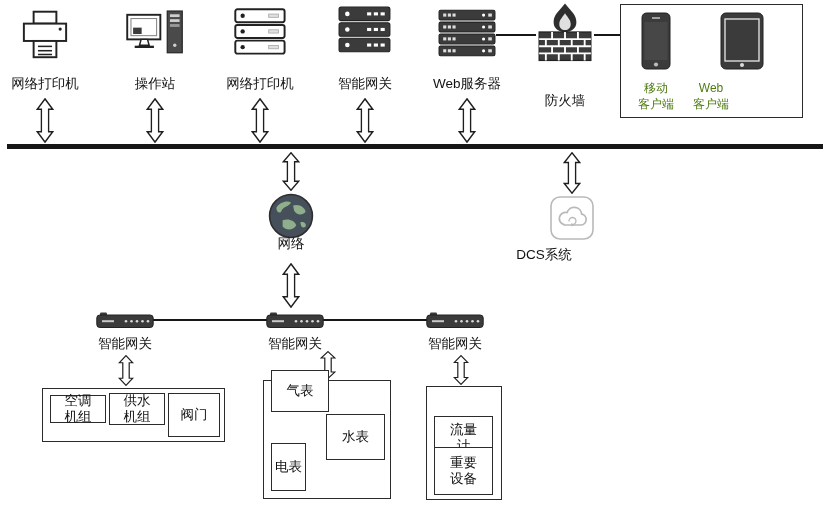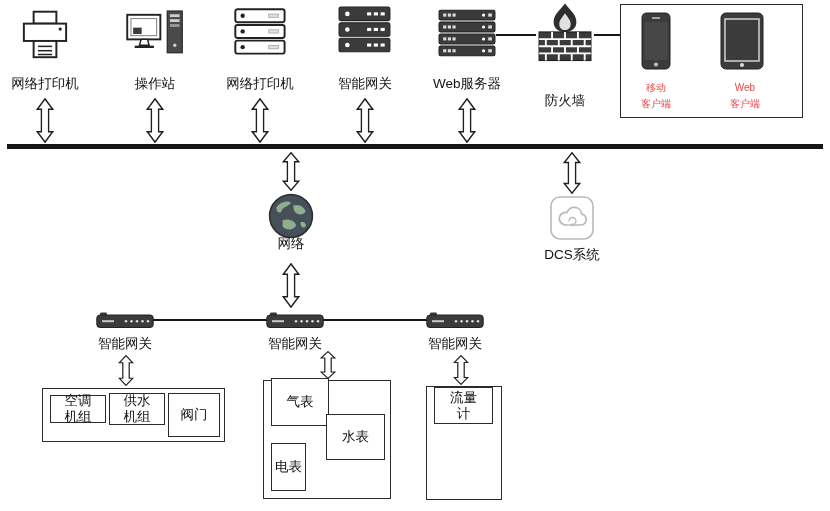--- a/index.html
+++ b/index.html
@@ -1,22 +1,22 @@
 <!DOCTYPE html>
 <html><head>
 <meta charset="utf-8">
 <style>
   *{box-sizing:border-box}
   body{margin:0;background:#ffffff}
   #canvas{position:relative;width:830px;height:511px;background:#fff;
           font-family:Liberation Sans, sans-serif;overflow:hidden}
   .lbl{position:absolute;transform:translateX(-50%);font-size:13.5px;line-height:16px;
        color:#111;white-space:nowrap;text-align:center}
-  .lbl2{position:absolute;transform:translateX(-50%);font-size:10px;line-height:16px;
-        color:#ef4444;text-align:center;white-space:nowrap}
+  .lbl2{position:absolute;transform:translateX(-50%);font-size:12px;line-height:16px;
+        color:#4d7c0f;text-align:center;white-space:nowrap}
   .icon,.arr{position:absolute;transform:translateX(-50%)}
   .line{position:absolute;background:#161616}
   .obox{position:absolute;border:1.6px solid #2b2b2b;background:#fff}
   .cell{position:absolute;border:1.4px solid #2b2b2b;background:#fff;display:flex;
         flex-direction:column;align-items:center;justify-content:center;
         font-size:13.5px;line-height:16px;color:#111;text-align:center}
 </style>
 </head>
 <body>
 
@@ -168,21 +168,21 @@
   </svg>
   <svg class="icon" style="left:742px;top:12px" width="44" height="58" viewBox="0 0 44 58">
     <rect x="1" y="1" width="42" height="56" rx="5" fill="#3b3b3b" stroke="#222"></rect>
     <rect x="5" y="7" width="34" height="42" fill="none" stroke="#ddd" stroke-width="1.4"></rect>
     <circle cx="22" cy="53" r="2" fill="#ddd"></circle>
   </svg>
   <div class="lbl2" style="left:656px;top:80px">
     <div>移动</div>
     <div>客户端</div>
   </div>
-  <div class="lbl2" style="left:745px;top:80px">
+  <div class="lbl2" style="left:711px;top:80px">
     <div>Web</div>
     <div>客户端</div>
   </div>
 
   <div class="line" style="left:7px;top:144px;width:816px;height:5px"></div>
 
   <svg class="arr" style="left:291px;top:152px" width="18" height="39">
       <use href="#dblarrow"></use>
     </svg>
   <svg class="icon" style="left:291px;top:193px" width="46" height="46" viewBox="0 0 44 44">
@@ -199,21 +199,21 @@
 
   <svg class="arr" style="left:572px;top:152px" width="18" height="42">
       <use href="#dblarrow"></use>
     </svg>
   <svg class="icon" style="left:572px;top:196px" width="44" height="44" viewBox="0 0 44 44">
     <rect x="1" y="1" width="42" height="42" rx="9" fill="#fff" stroke="#b9b9b9" stroke-width="1.6"></rect>
     <path d="M14,29 h16.5 a5.5,5.5 0 0 0 1.2,-10.9 a7.5,7.5 0 0 0 -14.6,-1.6 a6.2,6.2 0 0 0 -3.1,12.1" fill="none" stroke="#b9b9b9" stroke-width="1.7" stroke-linecap="round"></path>
     <path d="M19,25.5 a3.5,3.5 0 1 1 3.5,3" fill="none" stroke="#b9b9b9" stroke-width="1.3"></path>
     <polygon points="21,27.2 25,28.4 21.6,30.6" fill="#b9b9b9"></polygon>
   </svg>
-  <div class="lbl" style="left:572px;top:247px">DCS系统</div>
+  <div class="lbl" style="left:544px;top:247px">DCS系统</div>
 
   <div class="line" style="left:125px;top:319px;width:330px;height:2px"></div>
 
   <svg class="icon" style="left:125px;top:312px" width="58" height="17" viewBox="0 0 58 17">
     <rect x="4" y="0.5" width="7" height="4" rx="1.2" fill="#3b3b3b"></rect>
     <rect x="0.8" y="3" width="56.4" height="12.5" rx="3" fill="#3b3b3b" stroke="#222"></rect>
     <rect x="6" y="8.2" width="12" height="2" fill="#c9c9c9"></rect>
     <circle cx="30" cy="9.2" r="1.3" fill="#d9d9d9"></circle>
       <circle cx="35.5" cy="9.2" r="1.3" fill="#d9d9d9"></circle>
       <circle cx="41" cy="9.2" r="1.3" fill="#d9d9d9"></circle>
@@ -262,29 +262,33 @@
   </div>
   <div class="cell" style="left:109px;top:393px;width:56px;height:32px">
     <div>供水</div>
     <div>机组</div>
   </div>
   <div class="cell" style="left:168px;top:393px;width:52px;height:44px">
     <div>阀门</div>
   </div>
 
   <div class="obox" style="left:263px;top:380px;width:128px;height:119px"></div>
-  <div class="cell" style="left:271px;top:378px;width:58px;height:48px">
+  <div class="cell" style="left:271px;top:370px;width:58px;height:42px">
     <div>气表</div>
   </div>
   <div class="cell" style="left:326px;top:414px;width:59px;height:46px">
     <div>水表</div>
   </div>
   <div class="cell" style="left:271px;top:443px;width:35px;height:48px">
     <div>电表</div>
   </div>
 
   <div class="obox" style="left:426px;top:386px;width:76px;height:114px"></div>
-  <div class="cell" style="left:434px;top:387px;width:59px;height:37px">
+  <div class="cell" style="left:434px;top:416px;width:59px;height:44px">
     <div>流量</div>
     <div>计</div>
   </div>
+  <div class="cell" style="left:434px;top:447px;width:59px;height:48px">
+    <div>重要</div>
+    <div>设备</div>
+  </div>
 
 </div>
 
 </body></html>

